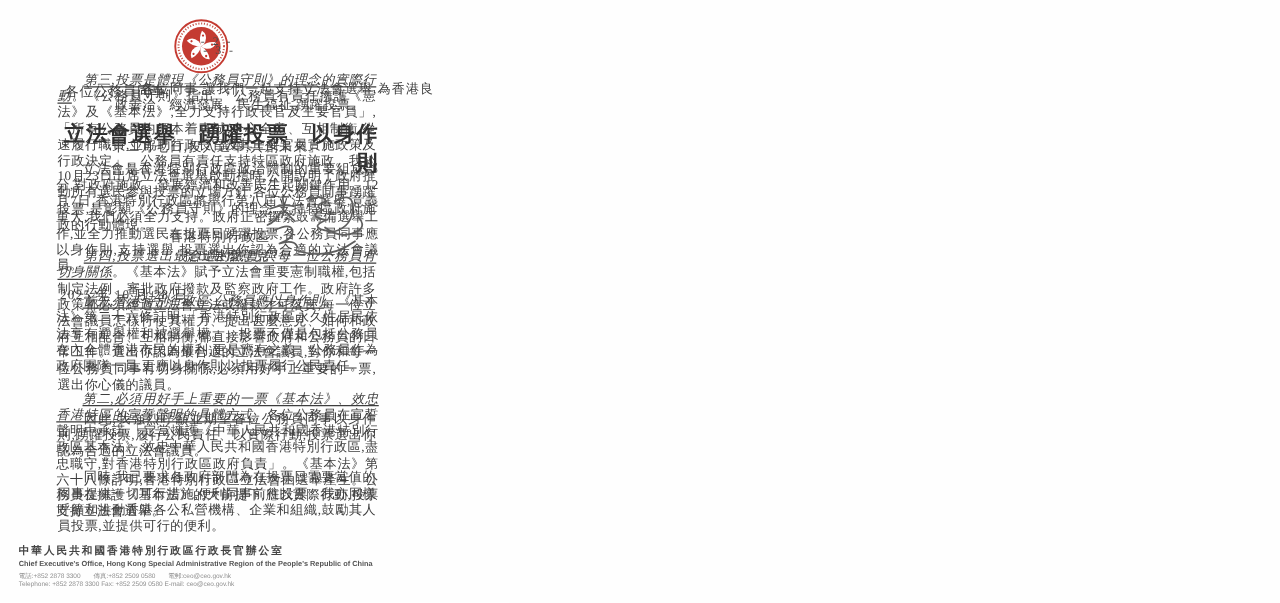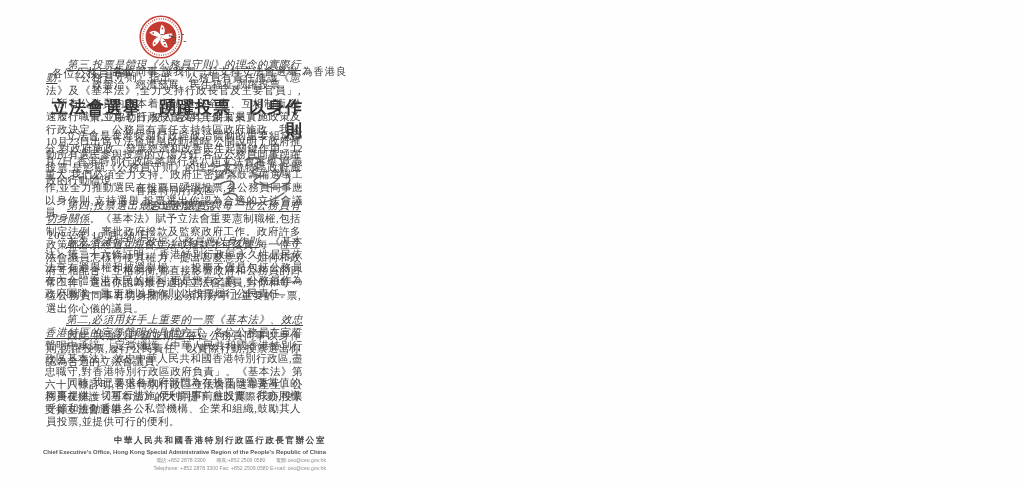--- a/index.html
+++ b/index.html
@@ -14,21 +14,21 @@
   #page-3 .para{left:48px;margin-left:44px;}
   .indent{text-indent:2em;}
   .lead{font-style:italic;text-decoration:underline;text-underline-offset:2px;}
   .salutation{left:52px;top:66px;font-size:11px;letter-spacing:0.5px;}
   .title{left:45px;width:258px;top:96px;text-align:right;font-size:17px;font-weight:bold;
          letter-spacing:1px;color:#2e2e2e;}
   .page-num{font-size:9.5px;letter-spacing:2px;text-align:center;color:#4a4a4a;}
   #page-2 .page-num{left:46px;width:255px;top:29px;}
   #page-3 .page-num{left:48px;width:255px;top:36px;}
   .emblem{left:139px;top:15px;width:44px;height:44px;}
-  .footer{left:15px;width:311px;top:435px;text-align:right;}
+  .footer{left:15px;width:311px;top:435px;text-align:left;}
   .office-cn{font-size:8.5px;font-weight:bold;letter-spacing:1.6px;color:#454545;}
   .office-en{margin-top:2px;font-size:5.9px;font-weight:bold;color:#565656;white-space:nowrap;
              font-family:"Liberation Sans","DejaVu Sans",sans-serif;}
   .contact{margin-top:2px;font-size:5.2px;color:#8f8f8f;white-space:nowrap;
            font-family:"Liberation Sans","DejaVu Sans",sans-serif;}
   .contact + .contact{margin-top:1px;}
   .slogan{left:48px;width:255px;top:111px;font-size:10.5px;letter-spacing:1px;padding-left:30px;}
   .signoff{left:48px;width:168px;top:171px;text-align:right;font-size:10.5px;line-height:15px;
            letter-spacing:1px;margin-top:12px;}
   .signature{left:208px;top:152px;width:86px;height:58px;}

